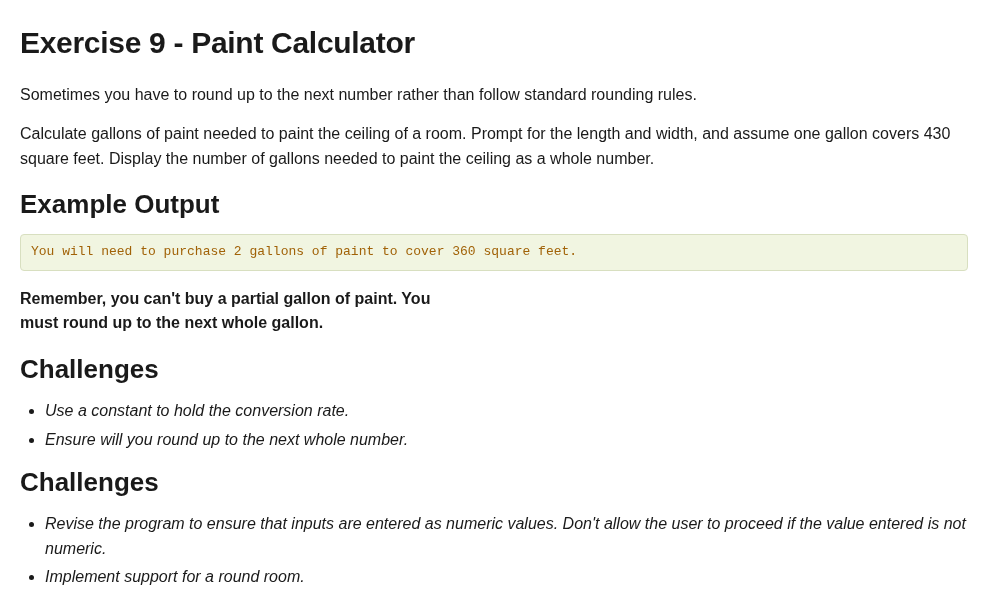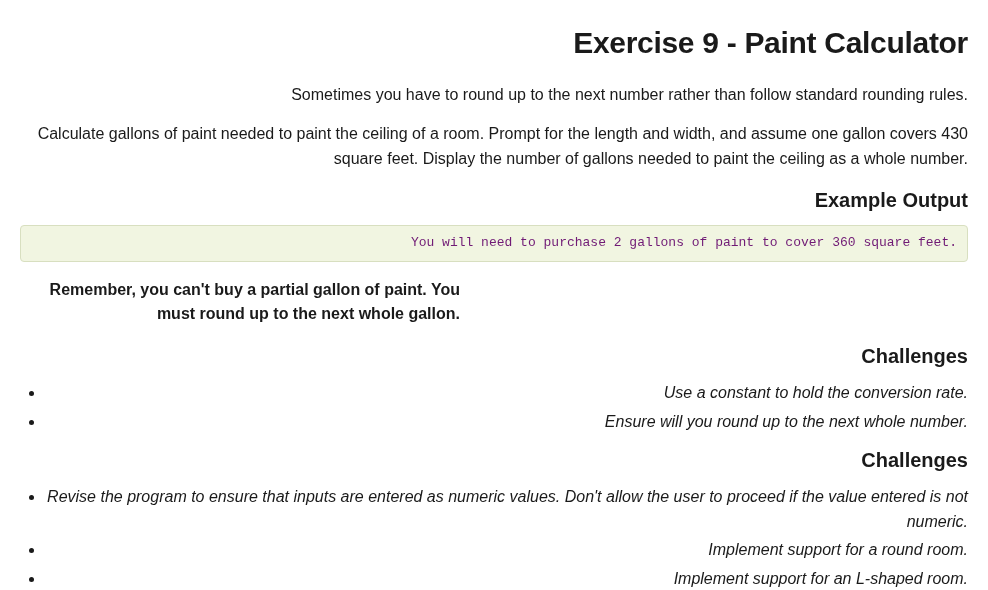--- a/index.html
+++ b/index.html
@@ -1,55 +1,54 @@
 <!DOCTYPE html>
 <html><head>
   <meta charset="utf-8">
   <style>
     * {
       margin: 0;
       padding: 0;
       box-sizing: border-box;
-      text-align: right;
     }
     body {
       font-family: -apple-system, BlinkMacSystemFont, "Segoe UI", Helvetica, Arial, sans-serif;
       color: #1a1a1a;
       background: #ffffff;
       padding: 20px;
       font-size: 16px;
       line-height: 1.5;
     }
     h1 {
       font-size: 30px;
       font-weight: 600;
       margin-bottom: 18px;
       letter-spacing: -0.01em;
     }
     h2 {
-      font-size: 20px;
+      font-size: 26px;
       font-weight: 600;
       margin-top: 4px;
       margin-bottom: 10px;
     }
     p {
       margin-bottom: 14px;
       line-height: 1.55;
     }
     pre {
       background-color: #f1f5e1;
       border: 1px solid #d8dfc0;
       border-radius: 4px;
       padding: 8px 10px;
       font-family: "SFMono-Regular", Consolas, "Liberation Mono", Menlo, monospace;
       font-size: 13px;
       margin-bottom: 16px;
       white-space: pre-wrap;
       line-height: 1.4;
-      color: #701a75;
+      color: #a16207;
     }
     ul {
       list-style: disc;
       padding-left: 25px;
       margin-bottom: 10px;
       font-style: italic;
     }
     li {
       margin-bottom: 4px;
       line-height: 1.55;

